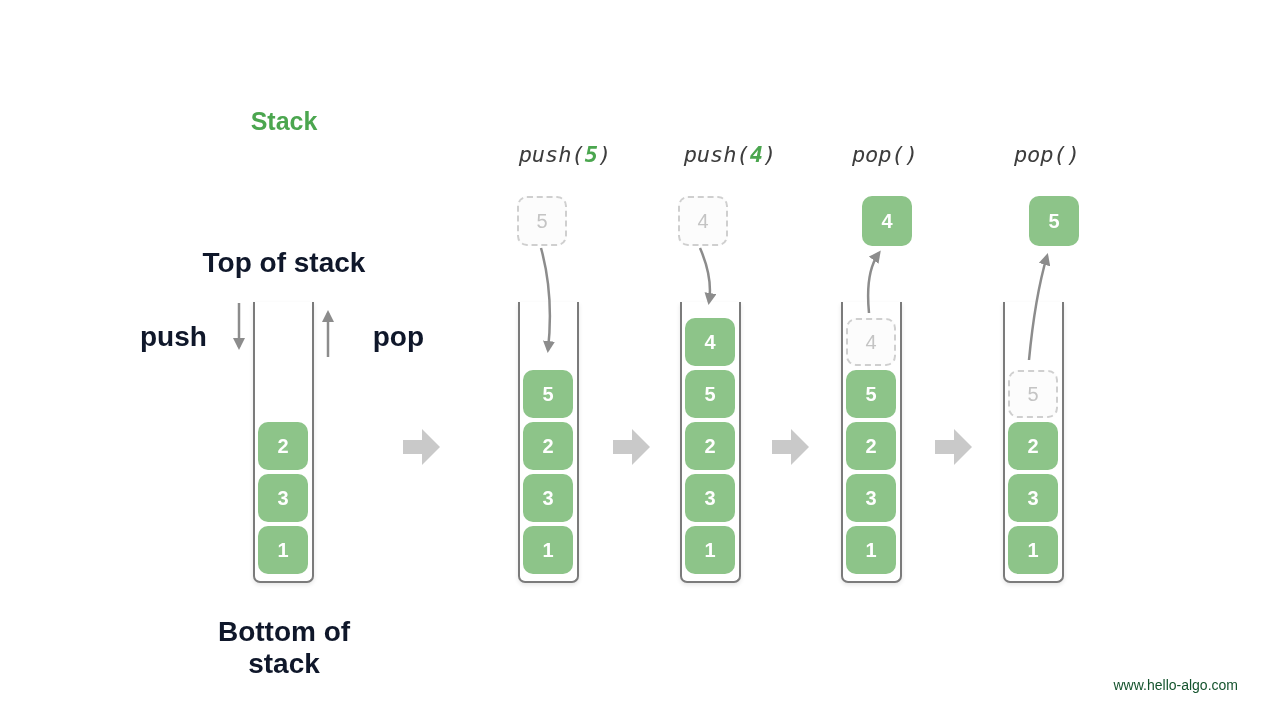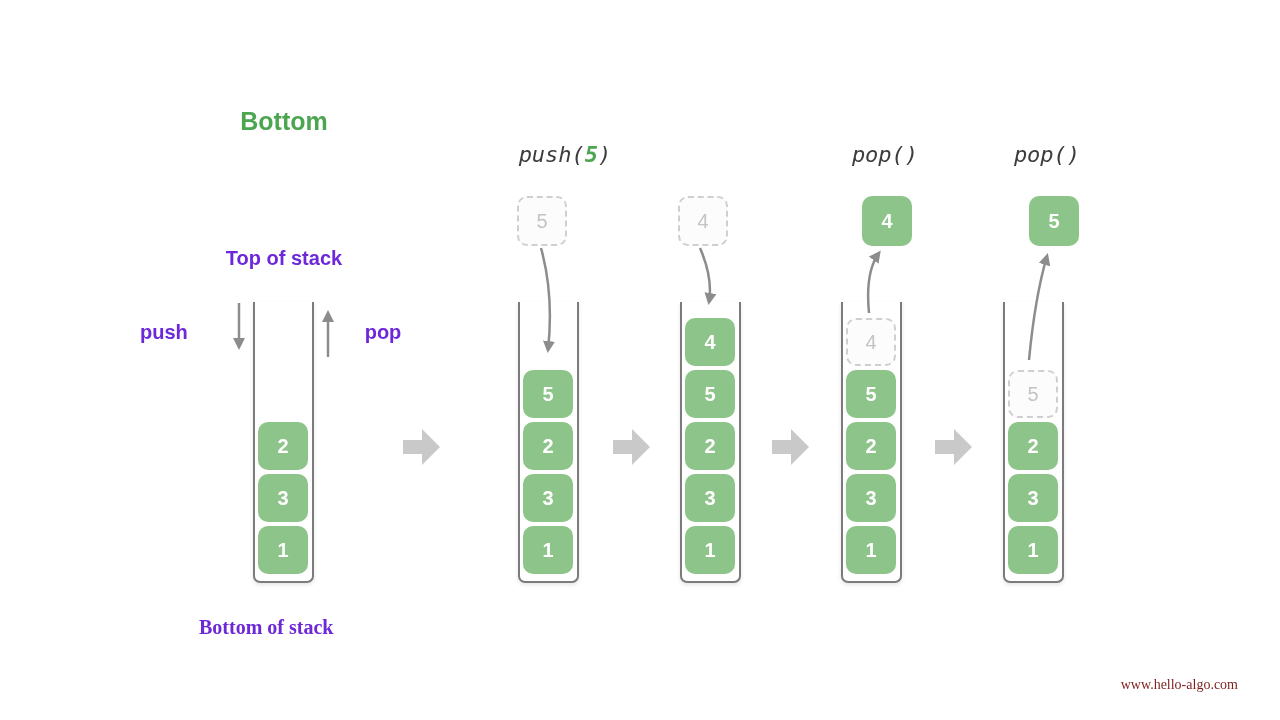--- a/index.html
+++ b/index.html
@@ -2,25 +2,25 @@
 <html><head>
 <meta charset="utf-8">
 <style>
   html,body{margin:0;padding:0;background:#ffffff;}
   #canvas{position:relative;width:1280px;height:720px;background:#ffffff;overflow:hidden;
           font-family:"Liberation Sans",sans-serif;}
 
   .title{position:absolute;left:214px;top:107px;width:140px;text-align:center;
          font-size:25px;font-weight:700;color:#4ba64f;}
 
-  .caption{position:absolute;color:#6d28d9;font-size:20px;font-weight:700;}
+  .caption{position:absolute;color:#0f172a;font-size:28px;font-weight:700;}
   .cap-top{left:199px;top:247px;width:170px;text-align:center;}
-  .cap-bottom{left:199px;top:616px;width:170px;font-family:Liberation Serif, serif;}
+  .cap-bottom{left:199px;top:616px;width:170px;text-align:center;}
   .cap-push{left:140px;top:321px;width:82px;text-align:left;}
-  .cap-pop{left:342px;top:321px;width:82px;text-align:center;}
+  .cap-pop{left:342px;top:321px;width:82px;text-align:right;}
 
   .oplabel{position:absolute;top:142px;width:180px;text-align:center;
            font-family:"DejaVu Sans Mono",monospace;font-size:22px;color:#3d3d3d;white-space:nowrap;font-style:italic;}
   .oplabel .arg{color:#4ba64f;font-weight:700;}
   .op1{left:475px}.op2{left:640px}.op3{left:795px}.op4{left:957px}
 
   .well{position:absolute;top:302px;width:61px;height:281px;box-sizing:border-box;
         border:2px solid #7b7b7b;border-top:none;border-radius:0 0 7px 7px;
         background:#ffffff;box-shadow:0 2px 4px rgba(0,0,0,.10);}
   .w1{left:253px}.w2{left:518px}.w3{left:680px}.w4{left:841px}.w5{left:1003px}
@@ -34,35 +34,36 @@
   .c1{left:258px}.c2{left:523px}.c3{left:685px}.c4{left:846px}.c5{left:1008px}
 
   .float{position:absolute;top:196px;width:50px;height:50px;border-radius:10px;z-index:3;
          display:flex;align-items:center;justify-content:center;font-size:20px;}
   .float.solid{background:#8dc489;color:#fff;font-weight:700;}
   .float.ghost{border-radius:10px;}
   .f2{left:517px}.f3{left:678px}.f4{left:862px}.f5{left:1029px}
 
   .overlay{position:absolute;left:0;top:0;z-index:6;pointer-events:none;}
 
-  .watermark{position:absolute;right:42px;top:677px;font-family:Liberation Serif, serif;
-             font-size:14px;color:#7f1d1d;}
+  .watermark{position:absolute;right:42px;top:677px;font-family:Liberation Sans, sans-serif;
+             font-size:14px;color:#14532d;}
 </style>
 </head>
 <body>
 
 <div id="canvas">
 
-  <div class="title">Bottom</div>
+  <div class="title">Stack</div>
   <div class="caption cap-top">Top of stack</div>
   <div class="caption cap-bottom">Bottom of stack</div>
   <div class="caption cap-push">push</div>
   <div class="caption cap-pop">pop</div>
 
   <div class="oplabel op1"><span>push(</span><span class="arg">5</span><span>)</span></div>
+  <div class="oplabel op2"><span>push(</span><span class="arg">4</span><span>)</span></div>
   <div class="oplabel op3"><span>pop()</span></div>
   <div class="oplabel op4"><span>pop()</span></div>
 
   <div class="float ghost block f2">5</div>
   <div class="float ghost block f3">4</div>
   <div class="float solid f4">4</div>
   <div class="float solid f5">5</div>
 
   <div class="well w1"></div>
   <div class="well w2"></div>

